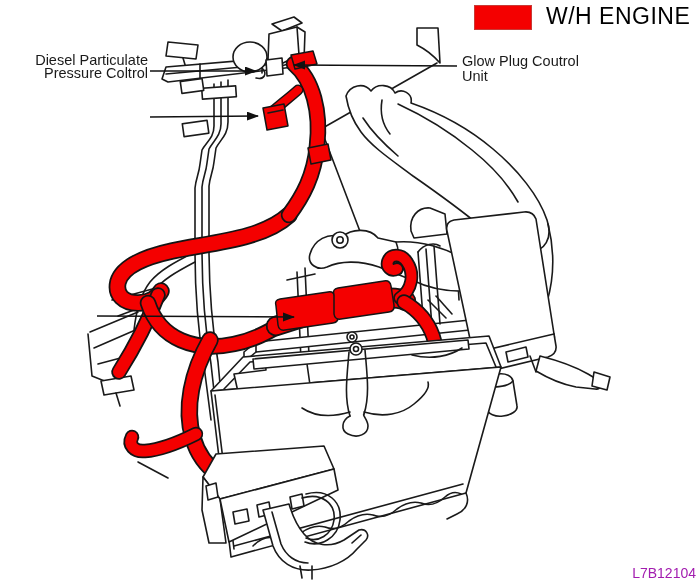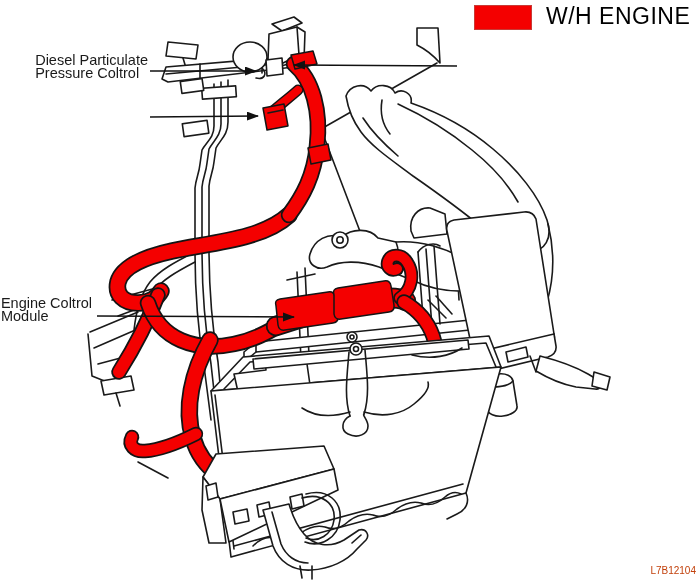--- a/index.html
+++ b/index.html
@@ -9,26 +9,26 @@
     overflow:hidden; font-family:"Liberation Sans", sans-serif; color:var(--ink);
   }
   .stage svg { position:absolute; inset:0; }
   .lineart { fill:none; stroke:var(--ink); stroke-width:1.6; stroke-linecap:round; stroke-linejoin:round; }
   .wfill   { fill:#ffffff; stroke:var(--ink); stroke-width:1.6; stroke-linejoin:round; }
   .h-out   { fill:none; stroke:#141414; stroke-linecap:round; stroke-linejoin:round; }
   .h-red   { fill:none; stroke:var(--harness-red); stroke-linecap:round; stroke-linejoin:round; }
   .rfill   { fill:var(--harness-red); stroke:#141414; stroke-width:1.5; stroke-linejoin:round; }
   .leader  { fill:none; stroke:#111; stroke-width:1.4; }
   .callout { position:absolute; font-size:14.5px; line-height:13px; white-space:nowrap; }
-  .callout.r { text-align:left; }
+  .callout.r { text-align:right; }
   .legend-swatch { position:absolute; left:474px; top:5px; width:58px; height:25px;
                    background:var(--harness-red); box-shadow:0 0 0 1px #c93a36 inset; }
   .legend-text { position:absolute; left:546px; top:4px; font-size:23px; line-height:25px;
                  letter-spacing:0.5px; color:#000; }
-  .partnum { position:absolute; right:4px; top:565px; font-size:10px; color:#c2410c; }
+  .partnum { position:absolute; right:4px; top:565px; font-size:14px; color:#a21caf; }
 </style>
 </head>
 <body>
 
 <div class="stage">
 
   <svg viewBox="0 0 700 583" width="700" height="583">
     <defs>
       <marker id="ah" markerUnits="userSpaceOnUse" markerWidth="13" markerHeight="10" refX="11" refY="4.5" orient="auto">
         <path d="M0,0 L12,4.5 L0,9 Z" fill="#111"></path>
@@ -213,21 +213,19 @@
   <span class="legend-swatch"></span>
   <span class="legend-text">W/H ENGINE</span>
 
   <div class="callout r" style="right:552px; top:54px;">
     <div>Diesel Particulate</div>
     <div>Pressure Coltrol</div>
   </div>
 
 
   <div class="callout" style="left:462px; top:54px; line-height:15px;">
+    <div>Glow Plug Coutrol</div>
+    <div>Unit</div>
   </div>
 
-  <div class="callout r" style="right:608px; top:297px;">
-    <div>Engine Coltrol</div>
-    <div>Module</div>
-  </div>
 
   <div class="partnum">L7B12104</div>
 </div>
 
 </body></html>

